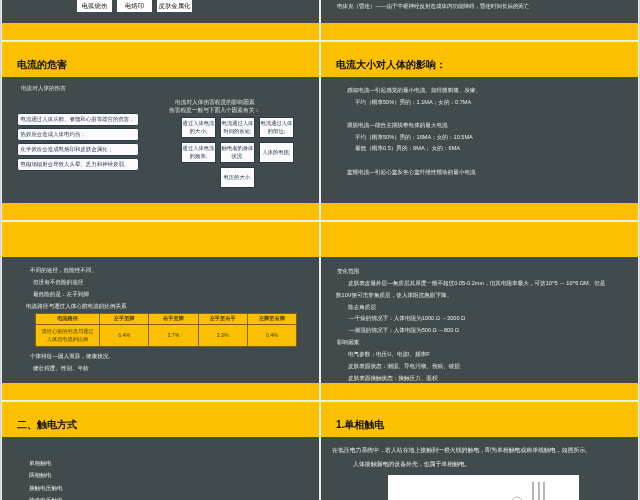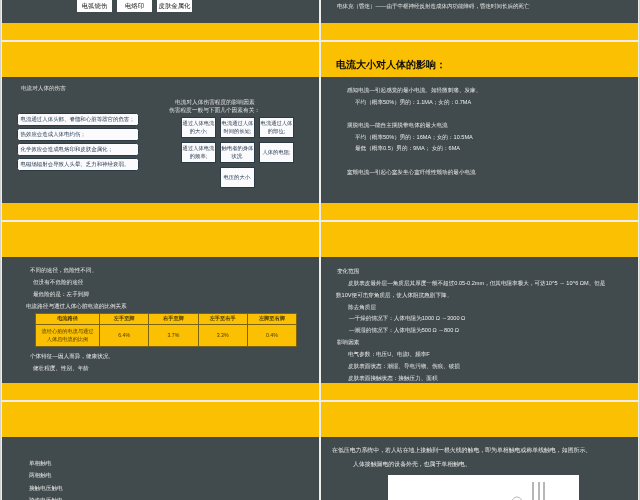--- a/index.html
+++ b/index.html
@@ -98,20 +98,23 @@
 
       <div class="sl-body">
         <div class="note-line">电体克（昏迷）——由于中枢神经反射造成体内功能障碍，昏迷时间长后的死亡</div>
       </div>
       <div class="sl-foot"></div>
     </div>
   </div>
 
   <div class="row">
     <div class="slide">
+      <div class="sl-head">
+        <div class="sl-title">电流的危害</div>
+      </div>
       <div class="sl-body">
         <div class="s2-sub">电流对人体的伤害</div>
         <div class="s2-left">
           <div class="wbox s2-lbox">电流通过人体头部、脊髓和心脏等器官的危害；</div>
           <div class="wbox s2-lbox">热效应会造成人体电灼伤；</div>
           <div class="wbox s2-lbox">化学效应会造成电烙印和皮肤金属化；</div>
           <div class="wbox s2-lbox">电磁场辐射会导致人头晕、乏力和神经衰弱。</div>
         </div>
         <div class="s2-right">
           <div class="s2-rh">电流对人体伤害程度的影响因素</div>
@@ -197,32 +200,38 @@
           <div class="txt s5-i1">皮肤表面状态：潮湿、导电污物、伤痕、破损</div>
           <div class="txt s5-i1">皮肤表面接触状态：接触压力、面积</div>
         </div>
       </div>
       <div class="sl-foot"></div>
     </div>
   </div>
 
   <div class="row">
     <div class="slide">
+      <div class="sl-head">
+        <div class="sl-title">二、触电方式</div>
+      </div>
       <div class="sl-body">
         <div class="s6-wrap">
           <div class="txt s6-i">单相触电</div>
           <div class="txt s6-i">两相触电</div>
           <div class="txt s6-i">接触电压触电</div>
           <div class="txt s6-i">跨步电压触电</div>
         </div>
       </div>
 
     </div>
 
     <div class="slide">
+      <div class="sl-head">
+        <div class="sl-title">1.单相触电</div>
+      </div>
       <div class="sl-body">
         <div class="s7-wrap">
           <div class="txt s7-l0">在低压电力系统中，若人站在地上接触到一根火线的触电，即为单相触电或称单线触电，如图所示。</div>
           <div class="txt s7-l1">人体接触漏电的设备外壳，也属于单相触电。</div>
         </div>
         <div class="s7-fig">
           <svg viewBox="0 0 191 46" width="191" height="46">
             <g stroke="#6e6e6e" fill="none" stroke-width="1">
               <line x1="145" y1="7" x2="145" y2="46"></line>
               <line x1="151" y1="7" x2="151" y2="46"></line>

